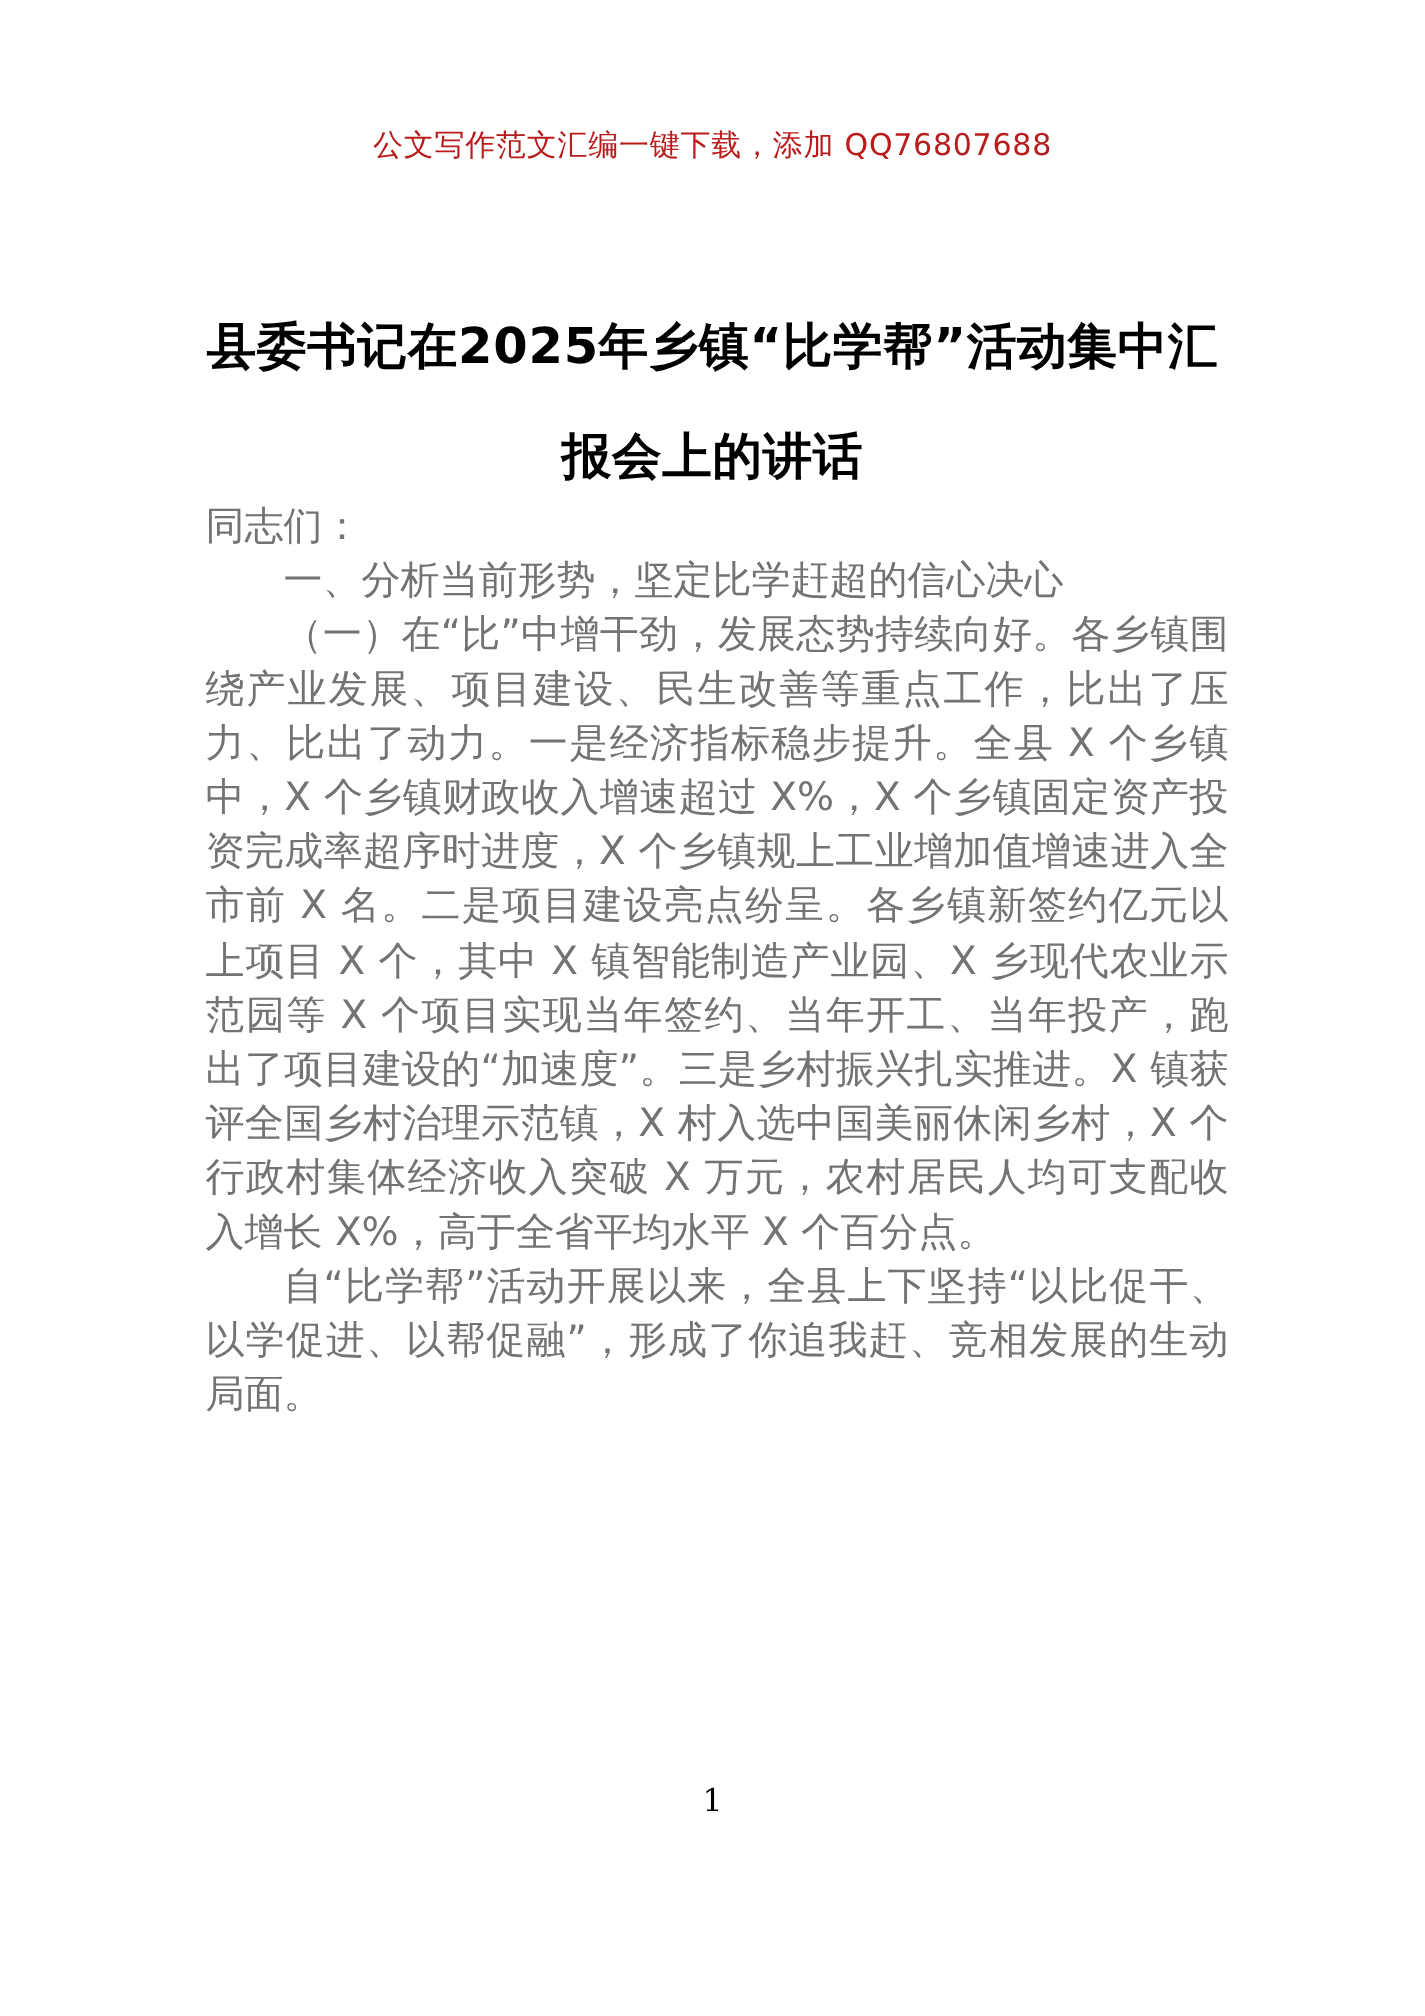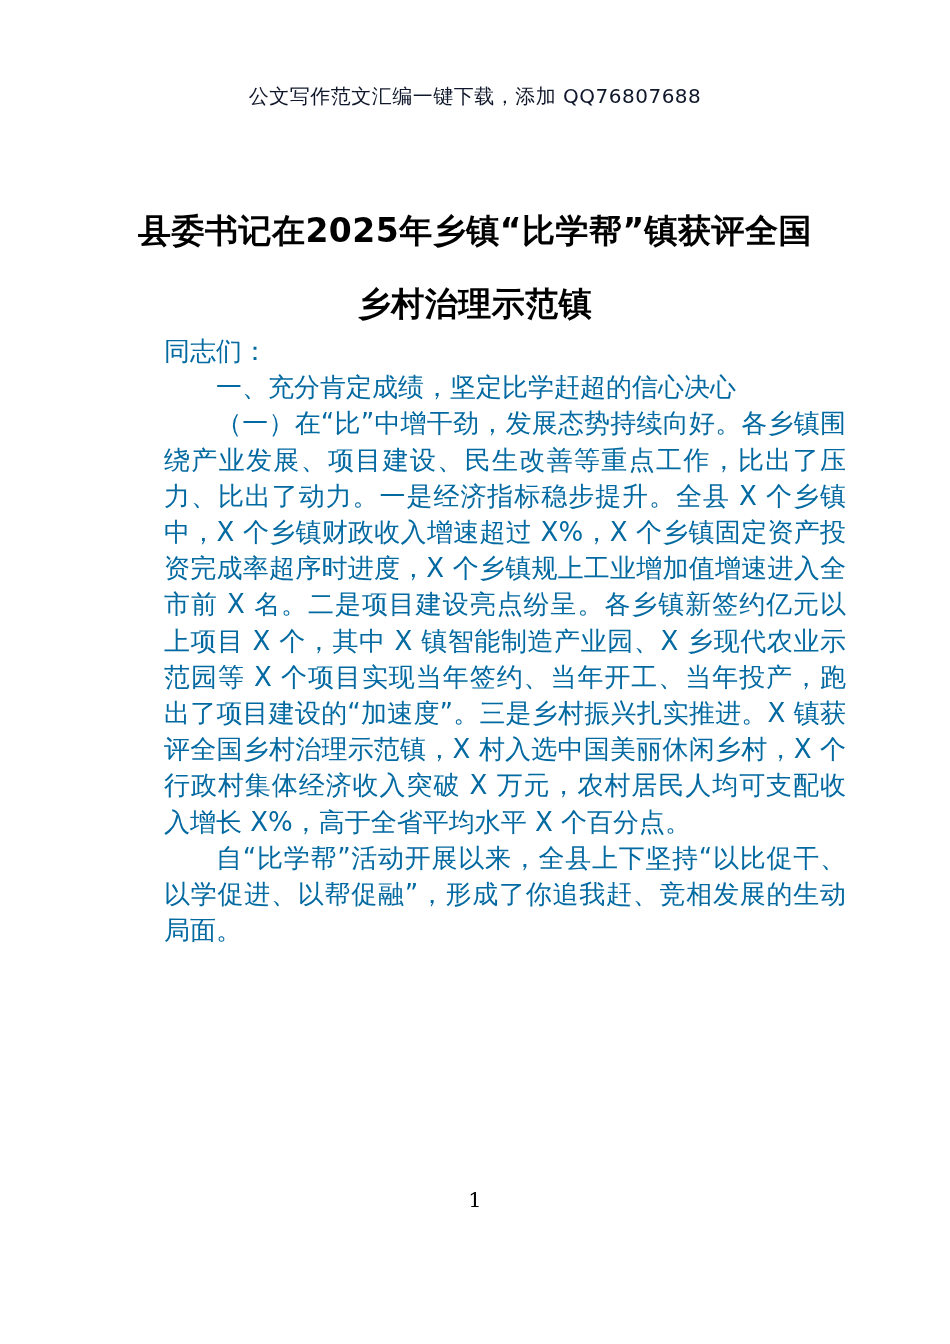--- a/index.html
+++ b/index.html
@@ -19,21 +19,21 @@
     -webkit-font-smoothing: antialiased;
   }
 
   
   .promo-banner {
     position: absolute;
     left: 0;
     top: 82px;
     width: 950px;
     text-align: center;
-    color: #0f172a;
+    color: #b91c1c;
     font-size: 20px;
     font-weight: 400;
     letter-spacing: 0.5px;
     line-height: 28px;
     white-space: nowrap;
   }
 
   
   .doc-title {
     position: absolute;
@@ -47,27 +47,26 @@
     color: #000000;
     letter-spacing: 0.5px;
   }
 
   
   .body-block {
     position: absolute;
     left: 137px;
     top: 333px;
     width: 682px;
-    color: #0369a1;
+    color: #737373;
     font-size: 26px;
     line-height: 36.2px;
     text-align: justify;
     text-justify: inter-ideograph;
     letter-spacing: 0px;
-    margin-left: 27px;
   }
   .body-block p {
     margin: 0;
     padding: 0;
     text-align: justify;
     text-justify: inter-ideograph;
   }
   .body-block p.indent {
     text-indent: 2em;
   }
@@ -87,24 +86,24 @@
     color: #000000;
   }
 </style>
 </head>
 <body>
 
 <div class="page">
 
   <div class="promo-banner">公文写作范文汇编一键下载，添加 QQ76807688</div>
 
-  <h1 class="doc-title">县委书记在2025年乡镇“比学帮”镇获评全国乡村治理示范镇</h1>
+  <h1 class="doc-title">县委书记在2025年乡镇“比学帮”活动集中汇报会上的讲话</h1>
 
   <div class="body-block">
     <p class="flush">同志们：</p>
-    <p class="indent">一、充分肯定成绩，坚定比学赶超的信心决心</p>
+    <p class="indent">一、分析当前形势，坚定比学赶超的信心决心</p>
     <p class="indent">（一）在“比”中增干劲，发展态势持续向好。各乡镇围绕产业发展、项目建设、民生改善等重点工作，比出了压力、比出了动力。一是经济指标稳步提升。全县 X 个乡镇中，X 个乡镇财政收入增速超过 X%，X 个乡镇固定资产投资完成率超序时进度，X 个乡镇规上工业增加值增速进入全市前 X 名。二是项目建设亮点纷呈。各乡镇新签约亿元以上项目 X 个，其中 X 镇智能制造产业园、X 乡现代农业示范园等 X 个项目实现当年签约、当年开工、当年投产，跑出了项目建设的“加速度”。三是乡村振兴扎实推进。X 镇获评全国乡村治理示范镇，X 村入选中国美丽休闲乡村，X 个行政村集体经济收入突破 X 万元，农村居民人均可支配收入增长 X%，高于全省平均水平 X 个百分点。</p>
     <p class="indent">自“比学帮”活动开展以来，全县上下坚持“以比促干、以学促进、以帮促融”，形成了你追我赶、竞相发展的生动局面。</p>
   </div>
 
   <div class="page-number">1</div>
 
 </div>
 
 </body></html>

